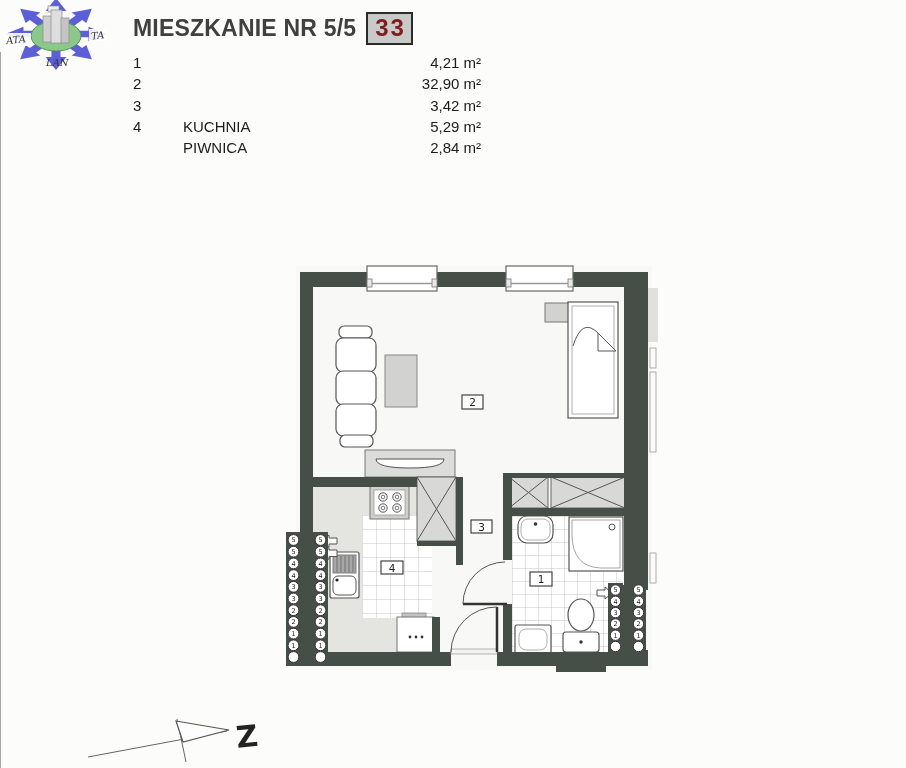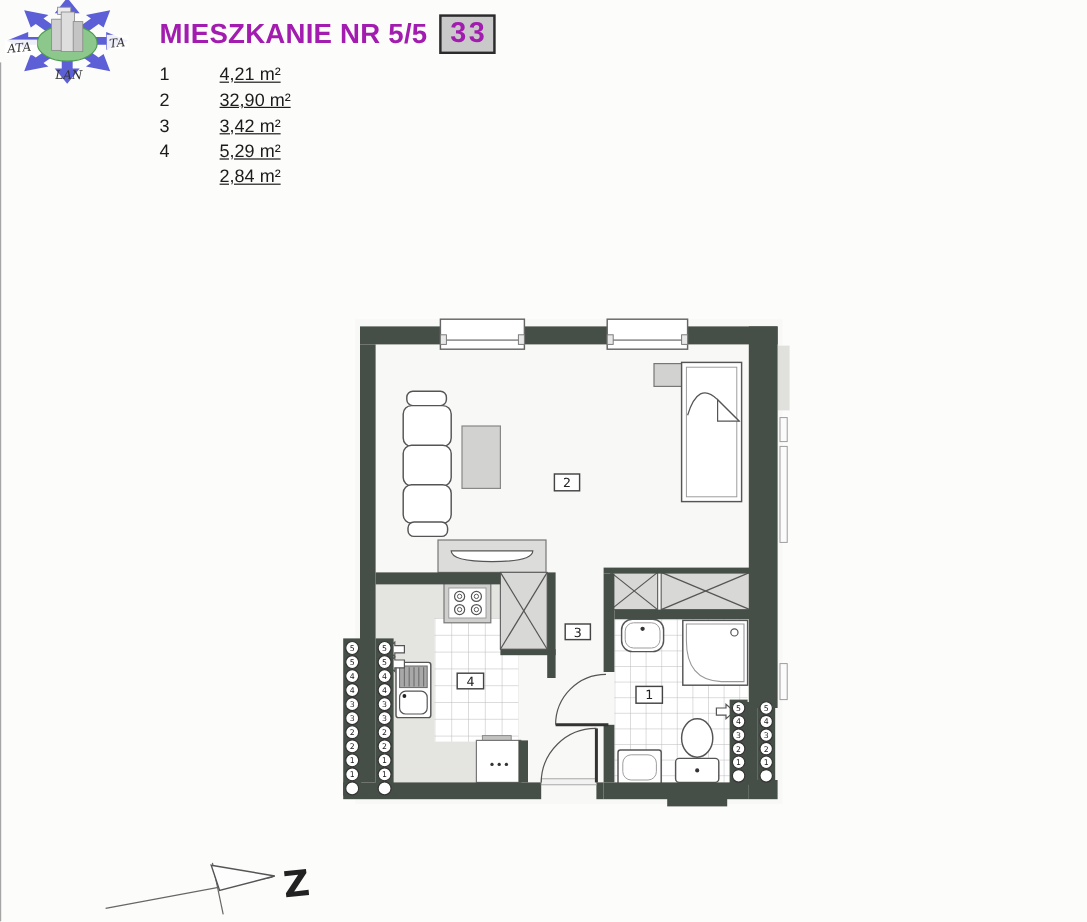--- a/index.html
+++ b/index.html
@@ -4,30 +4,30 @@
 <style>
   html,body{margin:0;padding:0;}
   body{width:906px;height:768px;overflow:hidden;background:#fcfcfb;
        font-family:"Liberation Sans","DejaVu Sans",sans-serif;color:#1c1c1c;}
   .canvas{position:relative;width:906px;height:768px;}
   .scan-edge{position:absolute;left:0;top:52px;width:1px;height:716px;background:#777;opacity:.65;}
 
   
   .logo{position:absolute;left:0;top:0;width:125px;height:75px;}
   .title-wrap{position:absolute;left:133px;top:12px;display:flex;align-items:center;gap:10px;}
-  .title{font-size:23px;font-weight:bold;letter-spacing:.2px;color:#a21caf;}
-  .badge{display:inline-block;border:2px solid #2b2b2b;background:#c9c9c9;color:#a21caf;
+  .title{font-size:23px;font-weight:bold;letter-spacing:.2px;color:#404040;}
+  .badge{display:inline-block;border:2px solid #2b2b2b;background:#c9c9c9;color:#7f1d1d;
          font-size:24px;font-weight:bold;letter-spacing:2px;padding:0 5px 1px 7px;line-height:28px;}
 
   
   .room-table{position:absolute;left:133px;top:52px;width:348px;font-size:15px;}
   .trow{display:flex;height:21.3px;line-height:21.3px;}
   .tno{width:50px;}
   .tname{width:170px;}
-  .tarea{flex:1;text-align:left;text-decoration:underline;}
+  .tarea{flex:1;text-align:right;}
   .trow.bold .tname,.trow.bold .tarea{font-weight:bold;}
 
   
   .plan{position:absolute;left:270px;top:250px;width:400px;height:440px;}
   .north{position:absolute;left:40px;top:680px;width:260px;height:88px;}
   svg text{font-family:"DejaVu Sans","Liberation Sans",sans-serif;}
   .wall{fill:#464f47;}
   .furn{fill:#ffffff;stroke:#555;stroke-width:1.2;}
   .furn-thin{fill:none;stroke:#999;stroke-width:.8;}
   .gray{fill:#d8d8d6;stroke:#666;stroke-width:1;}
@@ -85,24 +85,26 @@
     <div class="trow">
       <span class="tno">2</span>
       <span class="tarea">32,90 m²</span>
     </div>
     <div class="trow">
       <span class="tno">3</span>
       <span class="tarea">3,42 m²</span>
     </div>
     <div class="trow">
       <span class="tno">4</span>
+      <span class="tname">KUCHNIA</span>
       <span class="tarea">5,29 m²</span>
     </div>
     <div class="trow">
       <span class="tno"></span>
+      <span class="tname">PIWNICA</span>
       <span class="tarea">2,84 m²</span>
     </div>
   </div>
 
   <svg class="plan" viewBox="270 250 400 440">
     <defs>
       <pattern id="tilesK" x="362" y="515" width="14" height="14" patternUnits="userSpaceOnUse">
         <path d="M14 0H0V14" fill="none" stroke="#b8b8b8" stroke-width=".8"></path>
       </pattern>
       <pattern id="tilesB" x="512" y="516" width="13" height="13" patternUnits="userSpaceOnUse">

